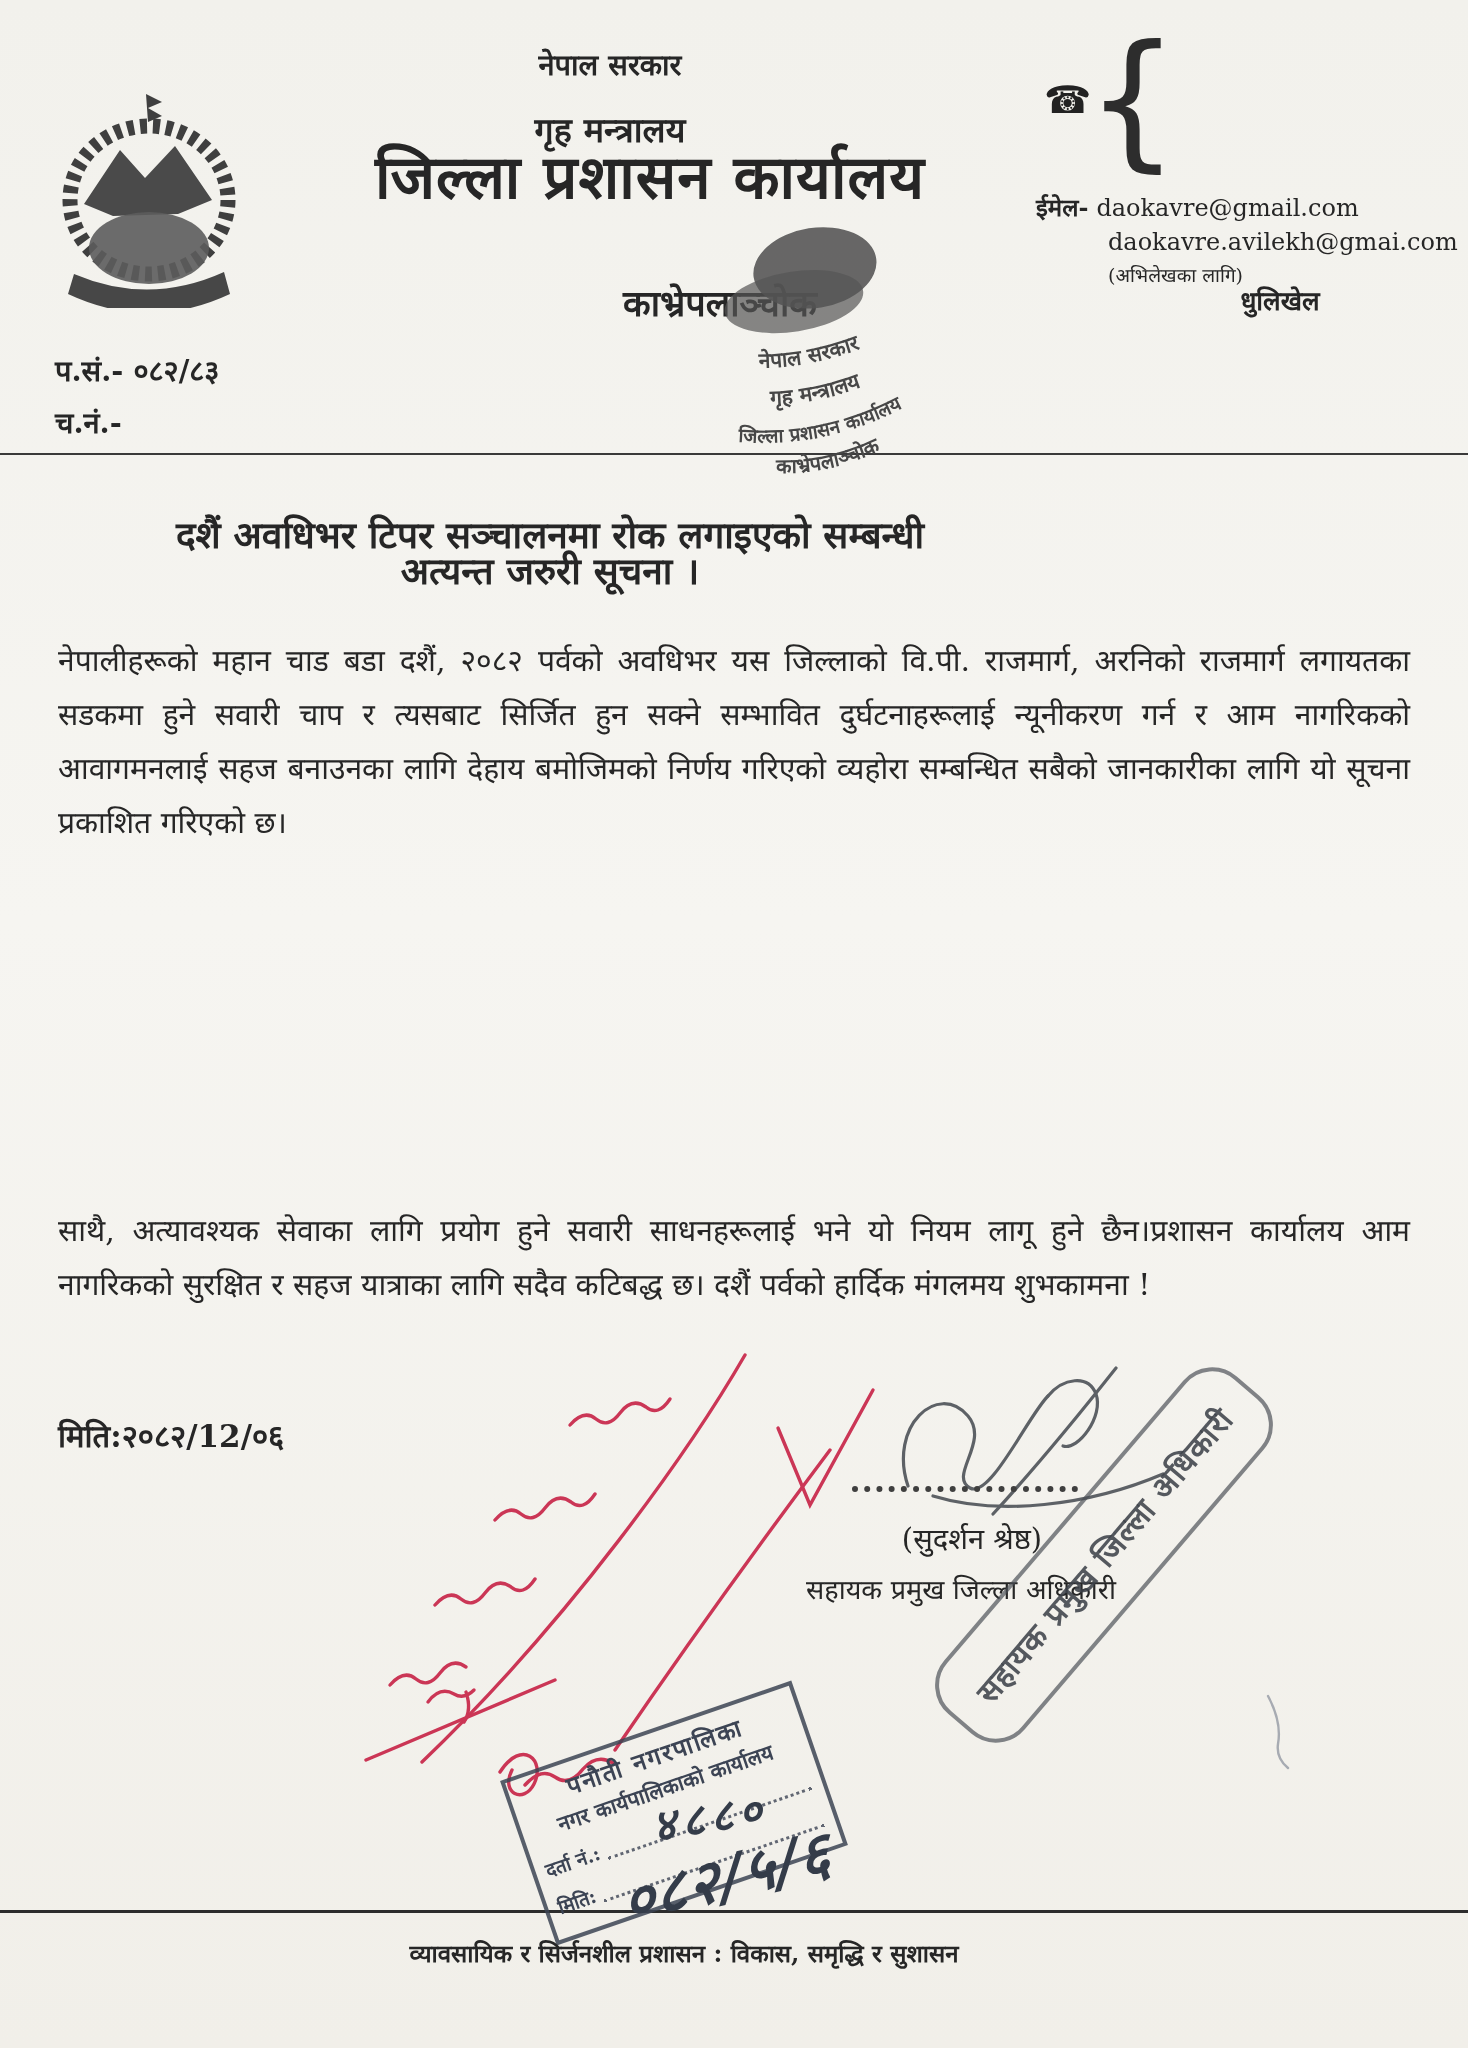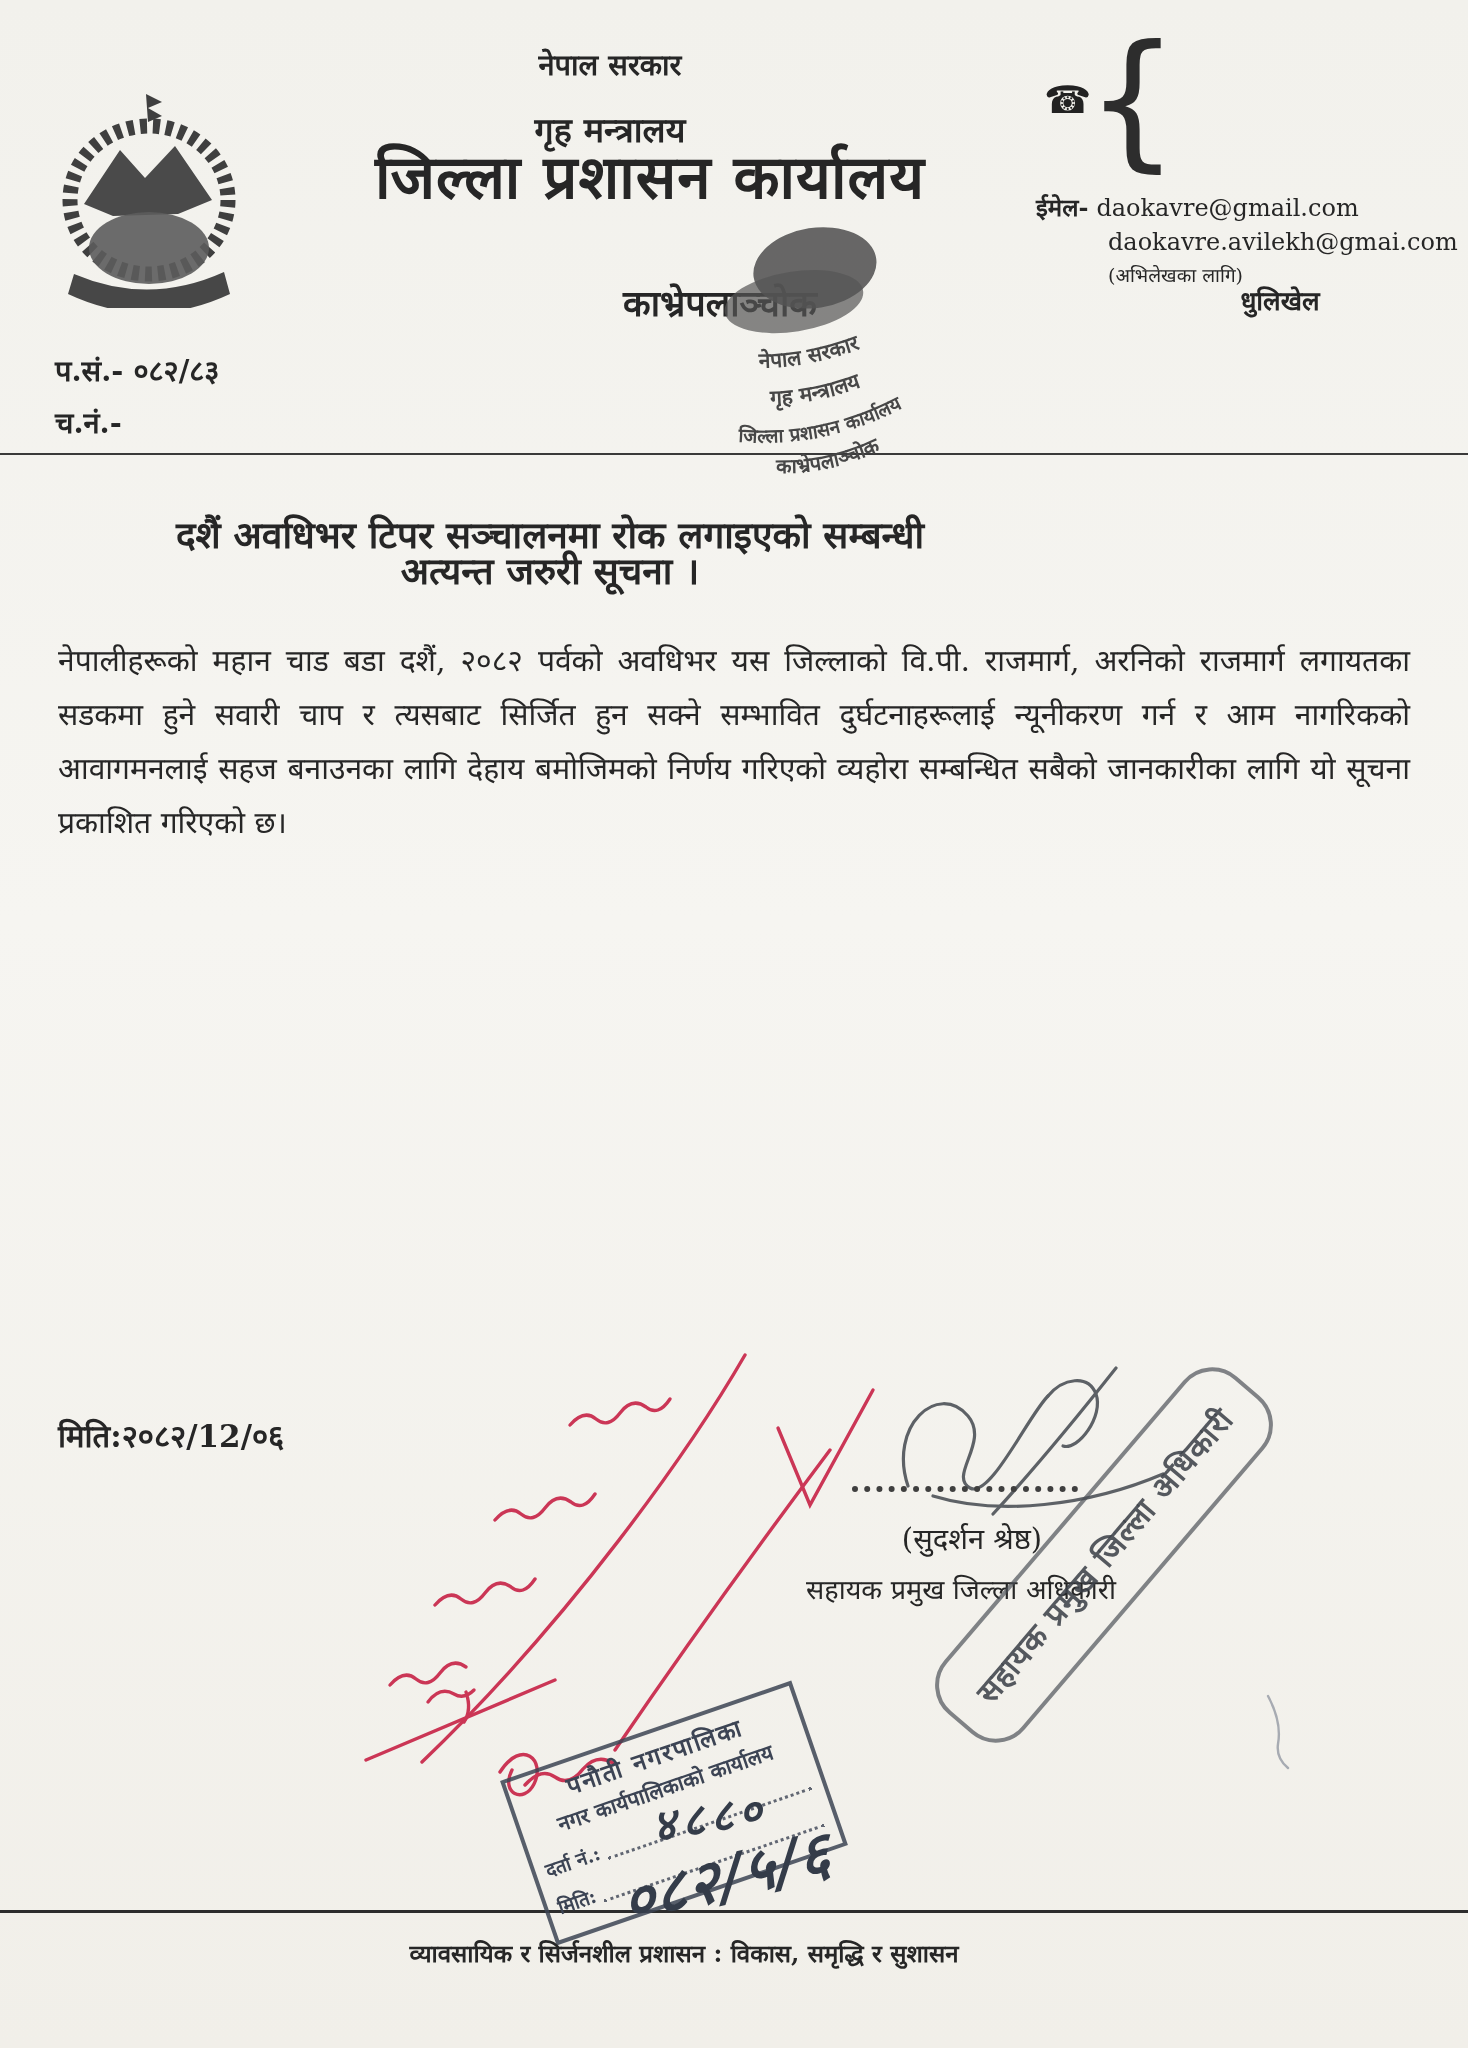--- a/index.html
+++ b/index.html
@@ -114,20 +114,21 @@
     <text font-size="21" fill="#474747" font-weight="700"><textPath href="#arcA" startOffset="50%" text-anchor="middle">नेपाल सरकार</textPath></text>
     <text font-size="21" fill="#474747" font-weight="700"><textPath href="#arcB" startOffset="50%" text-anchor="middle">गृह मन्त्रालय</textPath></text>
     <text font-size="19" fill="#474747" font-weight="700"><textPath href="#arcC" startOffset="50%" text-anchor="middle">जिल्ला प्रशासन कार्यालय</textPath></text>
     <text font-size="20" fill="#474747" font-weight="700"><textPath href="#arcD" startOffset="50%" text-anchor="middle">काभ्रेपलाञ्चोक</textPath></text>
   </svg>
 
   <div class="abs t1 center">दशैं अवधिभर टिपर सञ्चालनमा रोक लगाइएको सम्बन्धी</div>
   <div class="abs t2 center">अत्यन्त जरुरी सूचना ।</div>
 
   <div class="abs para p1">नेपालीहरूको महान चाड बडा दशैं, २०८२ पर्वको अवधिभर यस जिल्लाको वि.पी. राजमार्ग, अरनिको राजमार्ग लगायतका सडकमा हुने सवारी चाप र त्यसबाट सिर्जित हुन सक्ने सम्भावित दुर्घटनाहरूलाई न्यूनीकरण गर्न र आम नागरिकको आवागमनलाई सहज बनाउनका लागि देहाय बमोजिमको निर्णय गरिएको व्यहोरा सम्बन्धित सबैको जानकारीका लागि यो सूचना प्रकाशित गरिएको छ।</div>
+  <div class="abs para p4">साथै, अत्यावश्यक सेवाका लागि प्रयोग हुने सवारी साधनहरूलाई भने यो नियम लागू हुने छैन।प्रशासन कार्यालय आम नागरिकको सुरक्षित र सहज यात्राका लागि सदैव कटिबद्ध छ।  दशैं पर्वको हार्दिक मंगलमय शुभकामना !</div>
 
   <div class="abs dateline">मिति:२०८२/12/०६</div>
 
   <svg class="abs sig-svg" width="300" height="170" viewBox="0 0 300 170">
     <g fill="none" stroke="#5d6166" stroke-width="3.2" stroke-linecap="round">
       <path d="M 30 130 C 10 70, 60 25, 90 60 C 112 86, 70 120, 92 132 C 112 143, 150 60, 170 40"></path>
       <path d="M 170 40 C 185 22, 210 18, 218 38 C 226 60, 200 95, 185 90"></path>
       <path d="M 238 12 C 200 60, 150 120, 115 158"></path>
       <path d="M 55 140 C 120 160, 210 150, 285 118"></path>
     </g>

